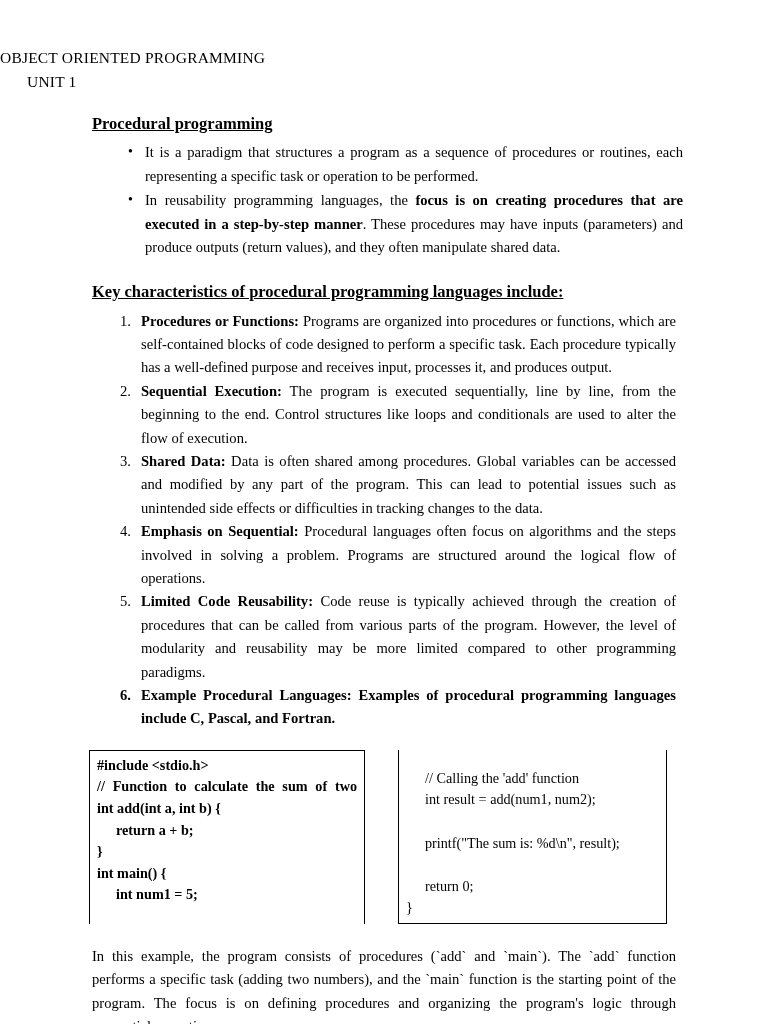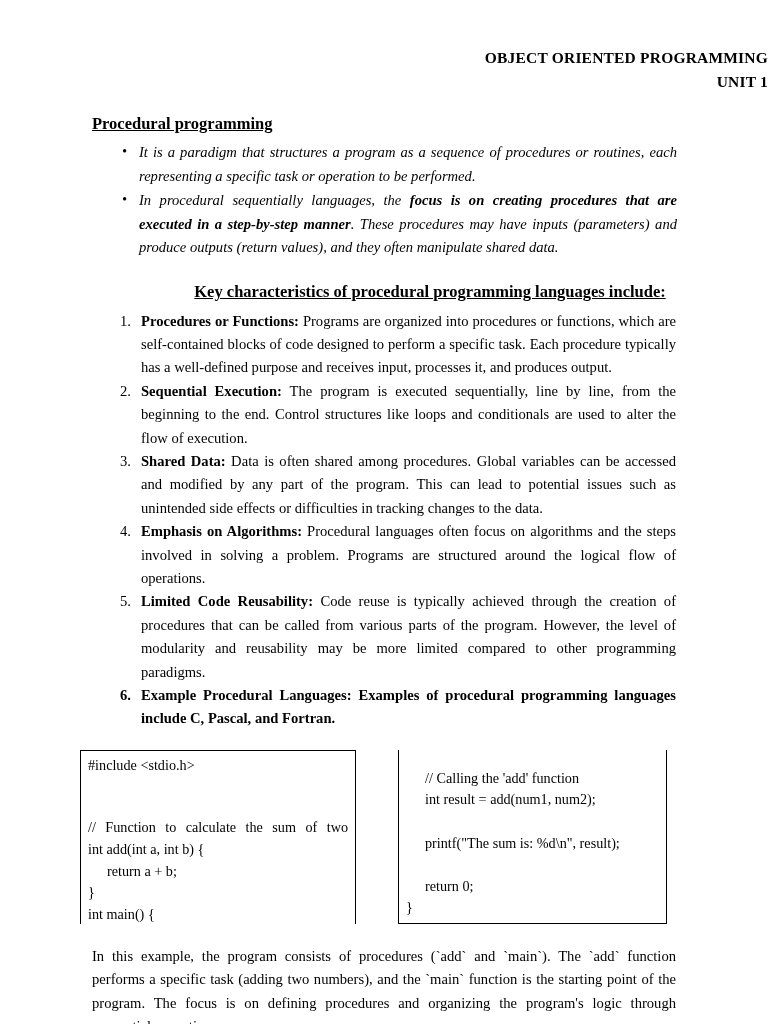--- a/index.html
+++ b/index.html
@@ -17,48 +17,47 @@
   }
   .page {
     position: relative;
     width: 768px;
     height: 1024px;
     box-sizing: border-box;
   }
 
   
   .doc-title {
-    text-align: right;
-    font-weight: bold;
+    text-align: left;
+    font-weight: normal;
     font-size: 15.5px;
     letter-spacing: 0.2px;
     margin: 0;
     padding: 0;
   }
   .title-line-1 { padding-top: 49px; }
   .title-line-2 { padding-top: 6px; padding-left: 27px; }
 
   
   .section-heading {
     font-weight: bold;
     font-size: 16.5px;
     text-decoration: underline;
     margin: 0;
     padding: 0;
     display: inline-block;
   }
   .heading-wrap-1 { margin: 23px 12px 0 92px; }
-  .heading-wrap-2 { margin: 22px 0 1px 92px; text-align: center; }
+  .heading-wrap-2 { margin: 22px 0 1px 92px; }
 
   
   ul.bullets {
     list-style: none;
-    margin: 7px 0 0 1px;
-    padding: 0;
-    font-style: italic;
+    margin: 7px 0 0 7px;
+    padding: 0;
   }
   ul.bullets > li {
     position: relative;
     margin: 0 0 0 138px;
     padding: 0 0 0 0;
     width: 538px;
     font-size: 14.6px;
     line-height: 23.5px;
     text-align: justify;
     margin-bottom: 1px;
@@ -107,47 +106,47 @@
   }
   .code-box {
     position: absolute;
     box-sizing: border-box;
     font-family: "Liberation Serif", "DejaVu Serif", serif;
     font-size: 14.2px;
     line-height: 21.6px;
     overflow: hidden;
   }
   .code-box-left {
-    left: 80px;
+    left: 89px;
     top: 0;
     width: 276px;
     height: 174px;
     border-top: 1.3px solid #000;
     border-left: 1.3px solid #000;
     border-right: 1.3px solid #000;
     border-bottom: none;
     padding: 4px 7px 0 7px;
+    font-weight: bold;
   }
   .code-box-right {
     left: 398px;
     top: 0;
     width: 269px;
     height: 174px;
     border-top: none;
     border-left: 1.3px solid #000;
     border-right: 1.3px solid #000;
     border-bottom: 1.3px solid #000;
     padding: 18px 7px 11px 7px;
   }
   .code-line { white-space: pre; margin: 0; }
   .code-line.justify {
     white-space: normal;
     text-align: justify;
     text-align-last: justify;
-    margin-top: 41px;
   }
   .code-line.blank { height: 21.6px; }
   .indent-1 { padding-left: 19px; }
 
   
   .closing {
     margin: 17px 0 0 92px;
     width: 584px;
     font-size: 14.6px;
     line-height: 23.5px;
@@ -164,33 +163,33 @@
 
   <div class="heading-wrap-1">
     <span class="section-heading">Procedural programming</span>
   </div>
 
   <ul class="bullets">
     <li>
       <span>It is a paradigm that structures a program as a sequence of procedures or routines, each representing a specific task or operation to be performed.</span><span class="term"></span><span></span>
     </li>
     <li>
-      <span>In procedural sequentially languages, the </span><span class="term">focus is on creating procedures that are executed in a step-by-step manner</span><span>. These procedures may have inputs (parameters) and produce outputs (return values), and they often manipulate shared data.</span>
+      <span>In reusability programming languages, the </span><span class="term">focus is on creating procedures that are executed in a step-by-step manner</span><span>. These procedures may have inputs (parameters) and produce outputs (return values), and they often manipulate shared data.</span>
     </li>
   </ul>
 
   <div class="heading-wrap-2">
     <span class="section-heading">Key characteristics of procedural programming languages include:</span>
   </div>
 
   <ol class="numbers">
     <li><span class="term">Procedures or Functions:</span><span> Programs are organized into procedures or functions, which are self-contained blocks of code designed to perform a specific task. Each procedure typically has a well-defined purpose and receives input, processes it, and produces output.</span></li>
     <li><span class="term">Sequential Execution:</span><span> The program is executed sequentially, line by line, from the beginning to the end. Control structures like loops and conditionals are used to alter the flow of execution.</span></li>
     <li><span class="term">Shared Data:</span><span> Data is often shared among procedures. Global variables can be accessed and modified by any part of the program. This can lead to potential issues such as unintended side effects or difficulties in tracking changes to the data.</span></li>
-    <li><span class="term">Emphasis on Algorithms:</span><span> Procedural languages often focus on algorithms and the steps involved in solving a problem. Programs are structured around the logical flow of operations.</span></li>
+    <li><span class="term">Emphasis on Sequential:</span><span> Procedural languages often focus on algorithms and the steps involved in solving a problem. Programs are structured around the logical flow of operations.</span></li>
     <li><span class="term">Limited Code Reusability:</span><span> Code reuse is typically achieved through the creation of procedures that can be called from various parts of the program. However, the level of modularity and reusability may be more limited compared to other programming paradigms.</span></li>
     <li class="bold-item"><span class="term">Example Procedural Languages:</span><span> Examples of procedural programming languages include C, Pascal, and Fortran.</span></li>
   </ol>
 
   <div class="code-area">
 
     <div class="code-box code-box-left">
       <div class="code-line">#include &lt;stdio.h&gt;</div>
       <div class="code-line justify">// Function to calculate the sum of two</div>
       <div class="code-line">int add(int a, int b) {</div>

